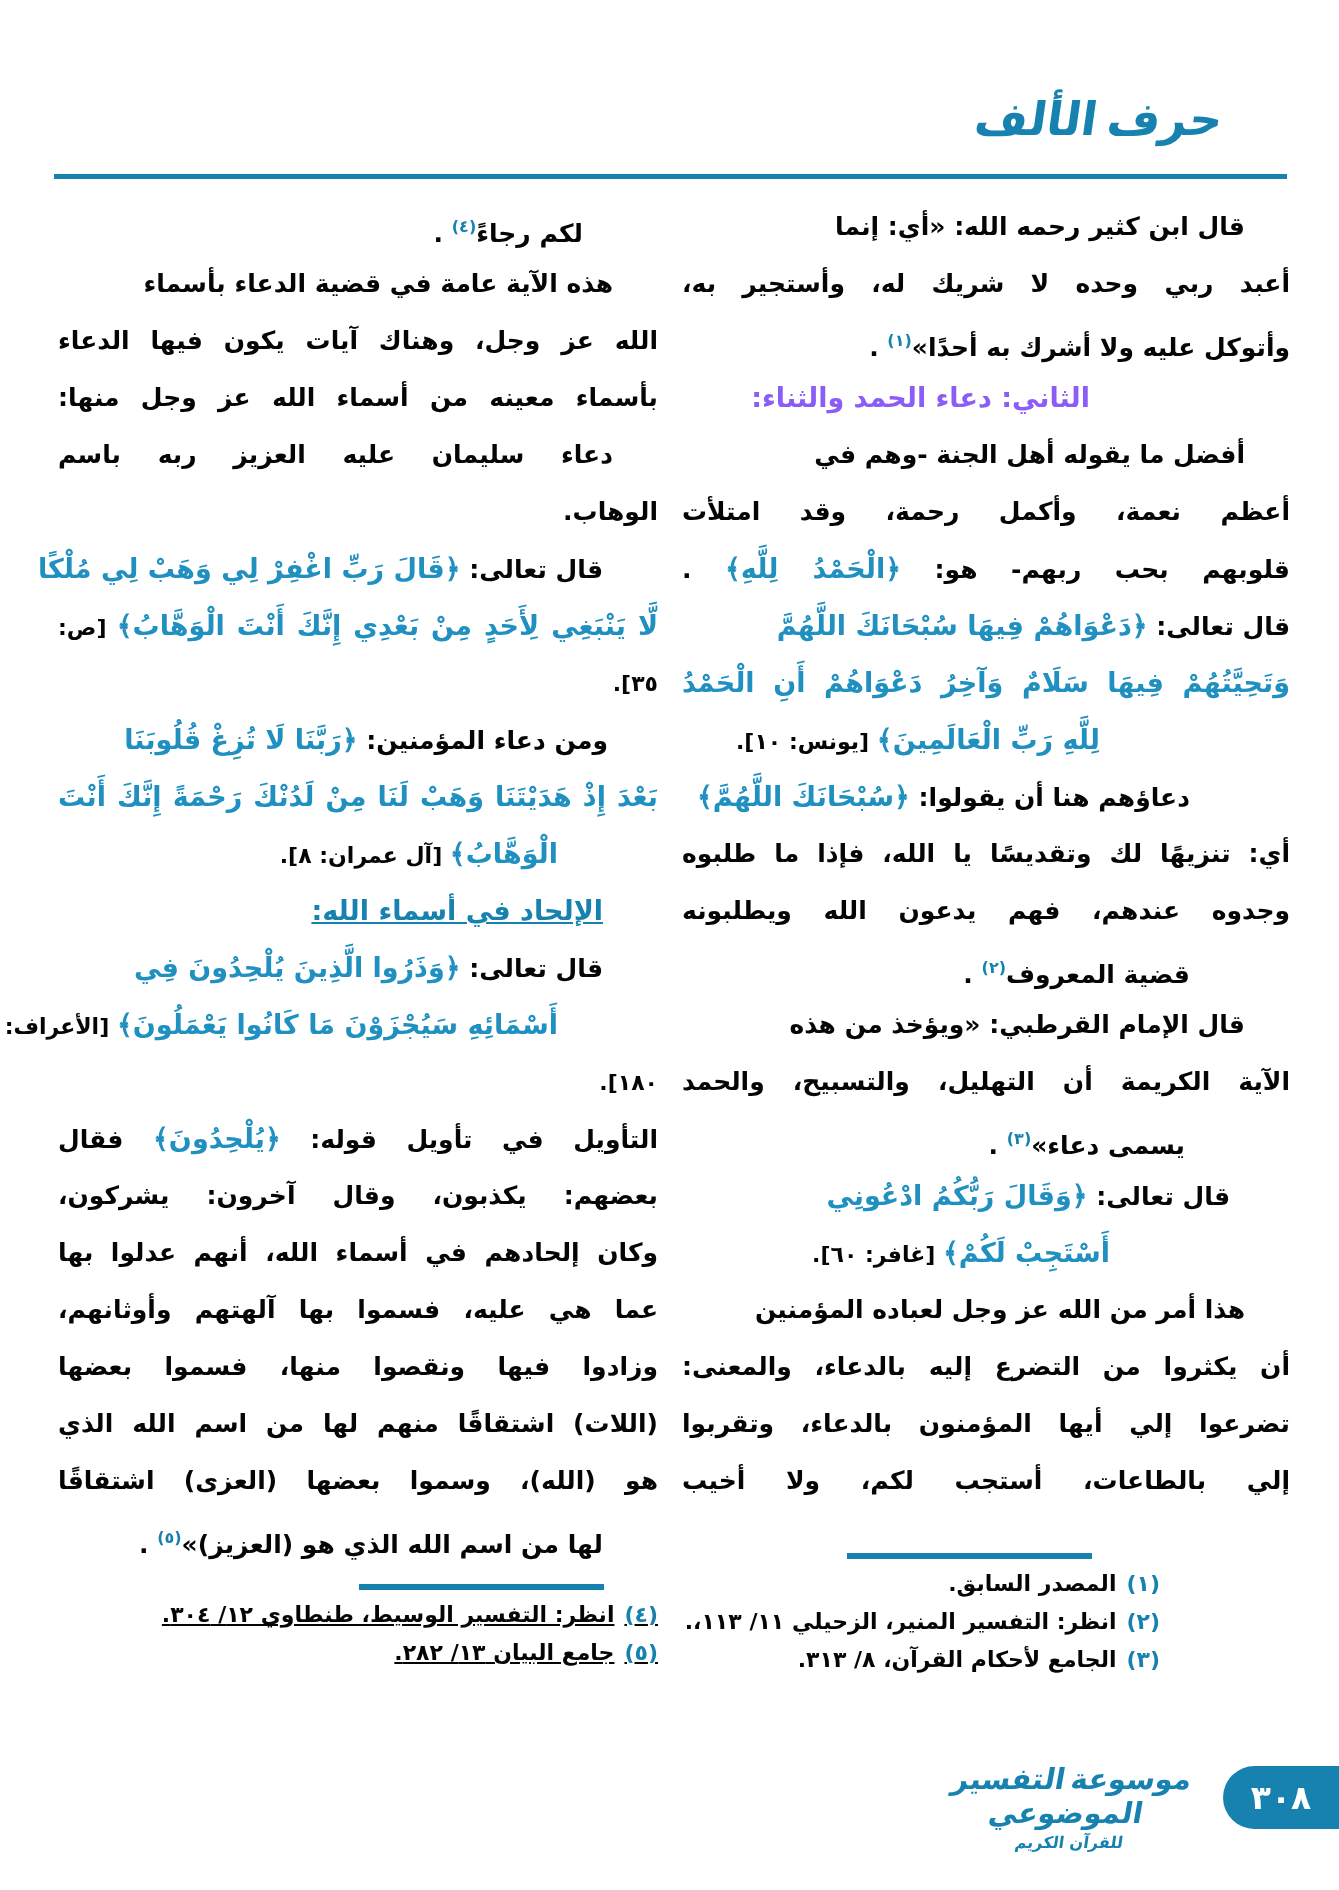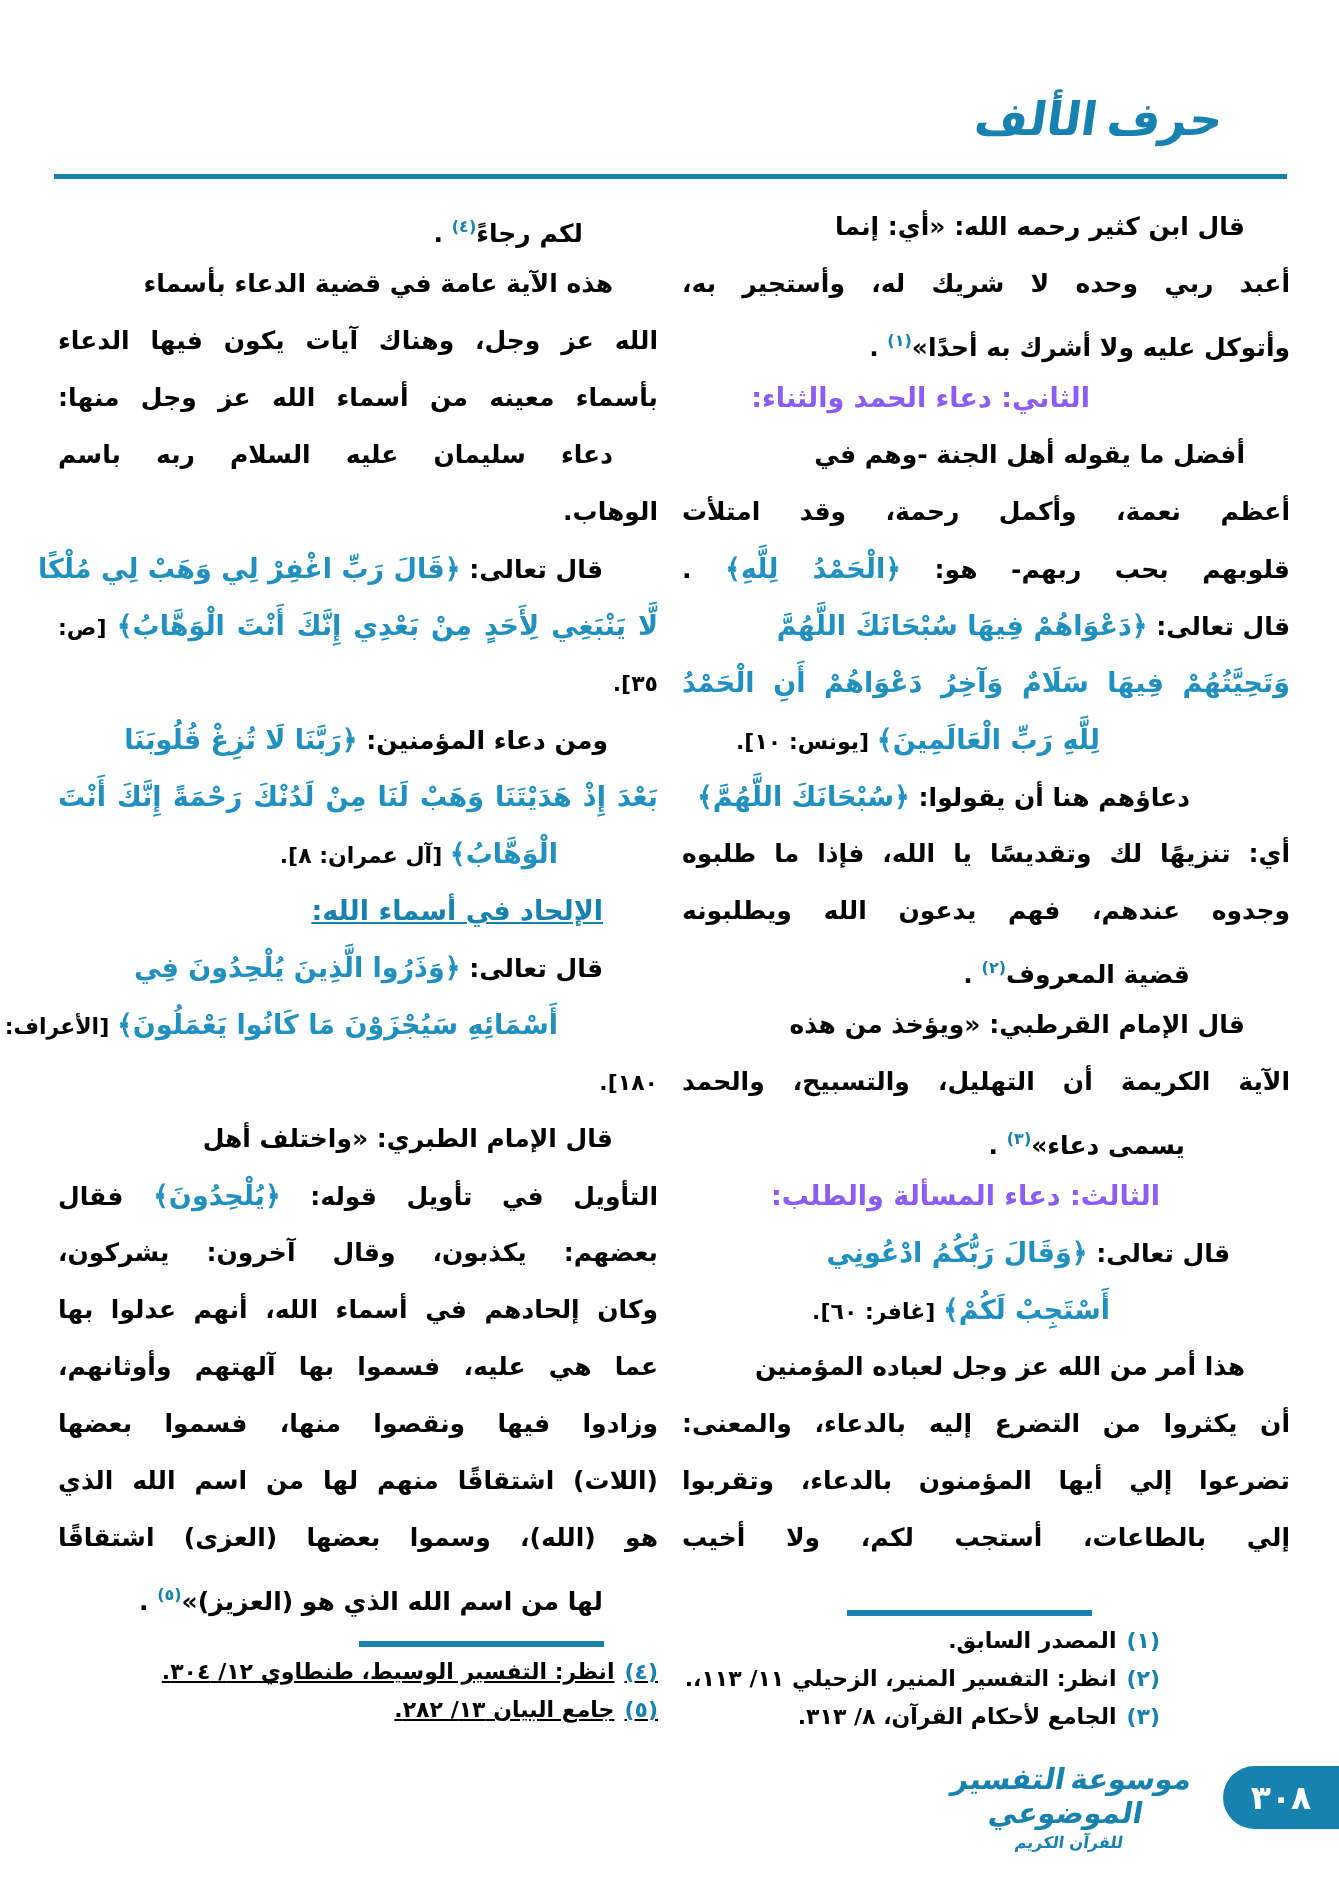--- a/index.html
+++ b/index.html
@@ -81,52 +81,50 @@
         <div class="line a-l"><span>قال تعالى: </span><span class="sv">﴿دَعْوَاهُمْ فِيهَا سُبْحَانَكَ اللَّهُمَّ</span></div>
         <div class="line a-j"><span class="sv">وَتَحِيَّتُهُمْ فِيهَا سَلَامٌ وَآخِرُ دَعْوَاهُمْ أَنِ الْحَمْدُ</span></div>
         <div class="line a-r" style="padding-right: 190px;"><span class="sv">لِلَّهِ رَبِّ الْعَالَمِينَ﴾</span><span class="sr"> [يونس: ١٠].</span></div>
         <div class="line a-r" style="padding-right: 100px;"><span>دعاؤهم هنا أن يقولوا: </span><span class="sv">﴿سُبْحَانَكَ اللَّهُمَّ﴾</span></div>
         <div class="line a-j"><span>أي: تنزيهًا لك وتقديسًا يا الله، فإذا ما طلبوه</span></div>
         <div class="line a-j"><span>وجدوه عندهم، فهم يدعون الله ويطلبونه</span></div>
         <div class="line a-r" style="padding-right: 100px;"><span>قضية المعروف</span><span class="sf">(٢)</span><span> .</span></div>
         <div class="line a-r" style="padding-right: 45px;"><span>قال الإمام القرطبي: «ويؤخذ من هذه</span></div>
         <div class="line a-j"><span>الآية الكريمة أن التهليل، والتسبيح، والحمد</span></div>
         <div class="line a-r" style="padding-right: 105px;"><span>يسمى دعاء»</span><span class="sf">(٣)</span><span> .</span></div>
-        <div class="line a-r" style="padding-right: 130px;"><span class="sh">الثالث: دعاء المسألة والطلب:</span></div>
         <div class="line a-r" style="padding-right: 60px;"><span>قال تعالى: </span><span class="sv">﴿وَقَالَ رَبُّكُمُ ادْعُونِي</span></div>
         <div class="line a-r" style="padding-right: 180px;"><span class="sv">أَسْتَجِبْ لَكُمْ﴾</span><span class="sr"> [غافر: ٦٠].</span></div>
         <div class="line a-r" style="padding-right: 45px;"><span>هذا أمر من الله عز وجل لعباده المؤمنين</span></div>
         <div class="line a-j"><span>أن يكثروا من التضرع إليه بالدعاء، والمعنى:</span></div>
         <div class="line a-j"><span>تضرعوا إلي أيها المؤمنون بالدعاء، وتقربوا</span></div>
         <div class="line a-j"><span>إلي بالطاعات، أستجب لكم، ولا أخيب</span></div>
         <div class="fnsep"></div>
         <div class="fnlist">
           <div class="fnline"><span class="fnnum">(١)</span><span>المصدر السابق.</span></div>
           <div class="fnline"><span class="fnnum">(٢)</span><span>انظر: التفسير المنير، الزحيلي ١١/ ١١٣،.</span></div>
           <div class="fnline"><span class="fnnum">(٣)</span><span>الجامع لأحكام القرآن، ٨/ ٣١٣.</span></div>
         </div>
       </div>
     <div class="col col-left">
         <div class="line a-r" style="padding-right: 75px;"><span>لكم رجاءً</span><span class="sf">(٤)</span><span> .</span></div>
         <div class="line a-r" style="padding-right: 45px;"><span>هذه الآية عامة في قضية الدعاء بأسماء</span></div>
         <div class="line a-j"><span>الله عز وجل، وهناك آيات يكون فيها الدعاء</span></div>
         <div class="line a-j"><span>بأسماء معينه من أسماء الله عز وجل منها:</span></div>
-        <div class="line a-j" style="padding-right: 45px;"><span>دعاء سليمان عليه السلام ربه باسم</span></div>
+        <div class="line a-j" style="padding-right: 45px;"><span>دعاء سليمان عليه العزيز ربه باسم</span></div>
         <div class="line a-r"><span>الوهاب.</span></div>
         <div class="line a-r" style="padding-right: 55px;"><span>قال تعالى: </span><span class="sv">﴿قَالَ رَبِّ اغْفِرْ لِي وَهَبْ لِي مُلْكًا</span></div>
         <div class="line a-j"><span class="sv">لَّا يَنْبَغِي لِأَحَدٍ مِنْ بَعْدِي إِنَّكَ أَنْتَ الْوَهَّابُ﴾</span><span class="sr"> [ص:</span></div>
         <div class="line a-l" style="padding-left: 50px;"><span class="sr">٣٥].</span></div>
         <div class="line a-r" style="padding-right: 50px;"><span>ومن دعاء المؤمنين: </span><span class="sv">﴿رَبَّنَا لَا تُزِغْ قُلُوبَنَا</span></div>
         <div class="line a-j"><span class="sv">بَعْدَ إِذْ هَدَيْتَنَا وَهَبْ لَنَا مِنْ لَدُنْكَ رَحْمَةً إِنَّكَ أَنْتَ</span></div>
         <div class="line a-r" style="padding-right: 100px;"><span class="sv">الْوَهَّابُ﴾</span><span class="sr"> [آل عمران: ٨].</span></div>
         <div class="line a-r" style="padding-right: 55px;"><span class="shb">الإلحاد في أسماء الله:</span></div>
         <div class="line a-r" style="padding-right: 55px;"><span>قال تعالى: </span><span class="sv">﴿وَذَرُوا الَّذِينَ يُلْحِدُونَ فِي</span></div>
         <div class="line a-r" style="padding-right: 100px;"><span class="sv">أَسْمَائِهِ سَيُجْزَوْنَ مَا كَانُوا يَعْمَلُونَ﴾</span><span class="sr"> [الأعراف:</span></div>
         <div class="line a-l" style="padding-left: 140px;"><span class="sr">١٨٠].</span></div>
-        <div class="line a-r" style="padding-right: 45px;"><span>قال الإمام الطبري: «واختلف أهل</span></div>
         <div class="line a-j"><span>التأويل في تأويل قوله: </span><span class="sv">﴿يُلْحِدُونَ﴾</span><span> فقال</span></div>
         <div class="line a-j"><span>بعضهم: يكذبون، وقال آخرون: يشركون،</span></div>
         <div class="line a-j"><span>وكان إلحادهم في أسماء الله، أنهم عدلوا بها</span></div>
         <div class="line a-j"><span>عما هي عليه، فسموا بها آلهتهم وأوثانهم،</span></div>
         <div class="line a-j"><span>وزادوا فيها ونقصوا منها، فسموا بعضها</span></div>
         <div class="line a-j"><span>(اللات) اشتقاقًا منهم لها من اسم الله الذي</span></div>
         <div class="line a-j"><span>هو (الله)، وسموا بعضها (العزى) اشتقاقًا</span></div>
         <div class="line a-r" style="padding-right: 55px;"><span>لها من اسم الله الذي هو (العزيز)»</span><span class="sf">(٥)</span><span> .</span></div>
         <div class="fnsep"></div>
         <div class="fnlist">

